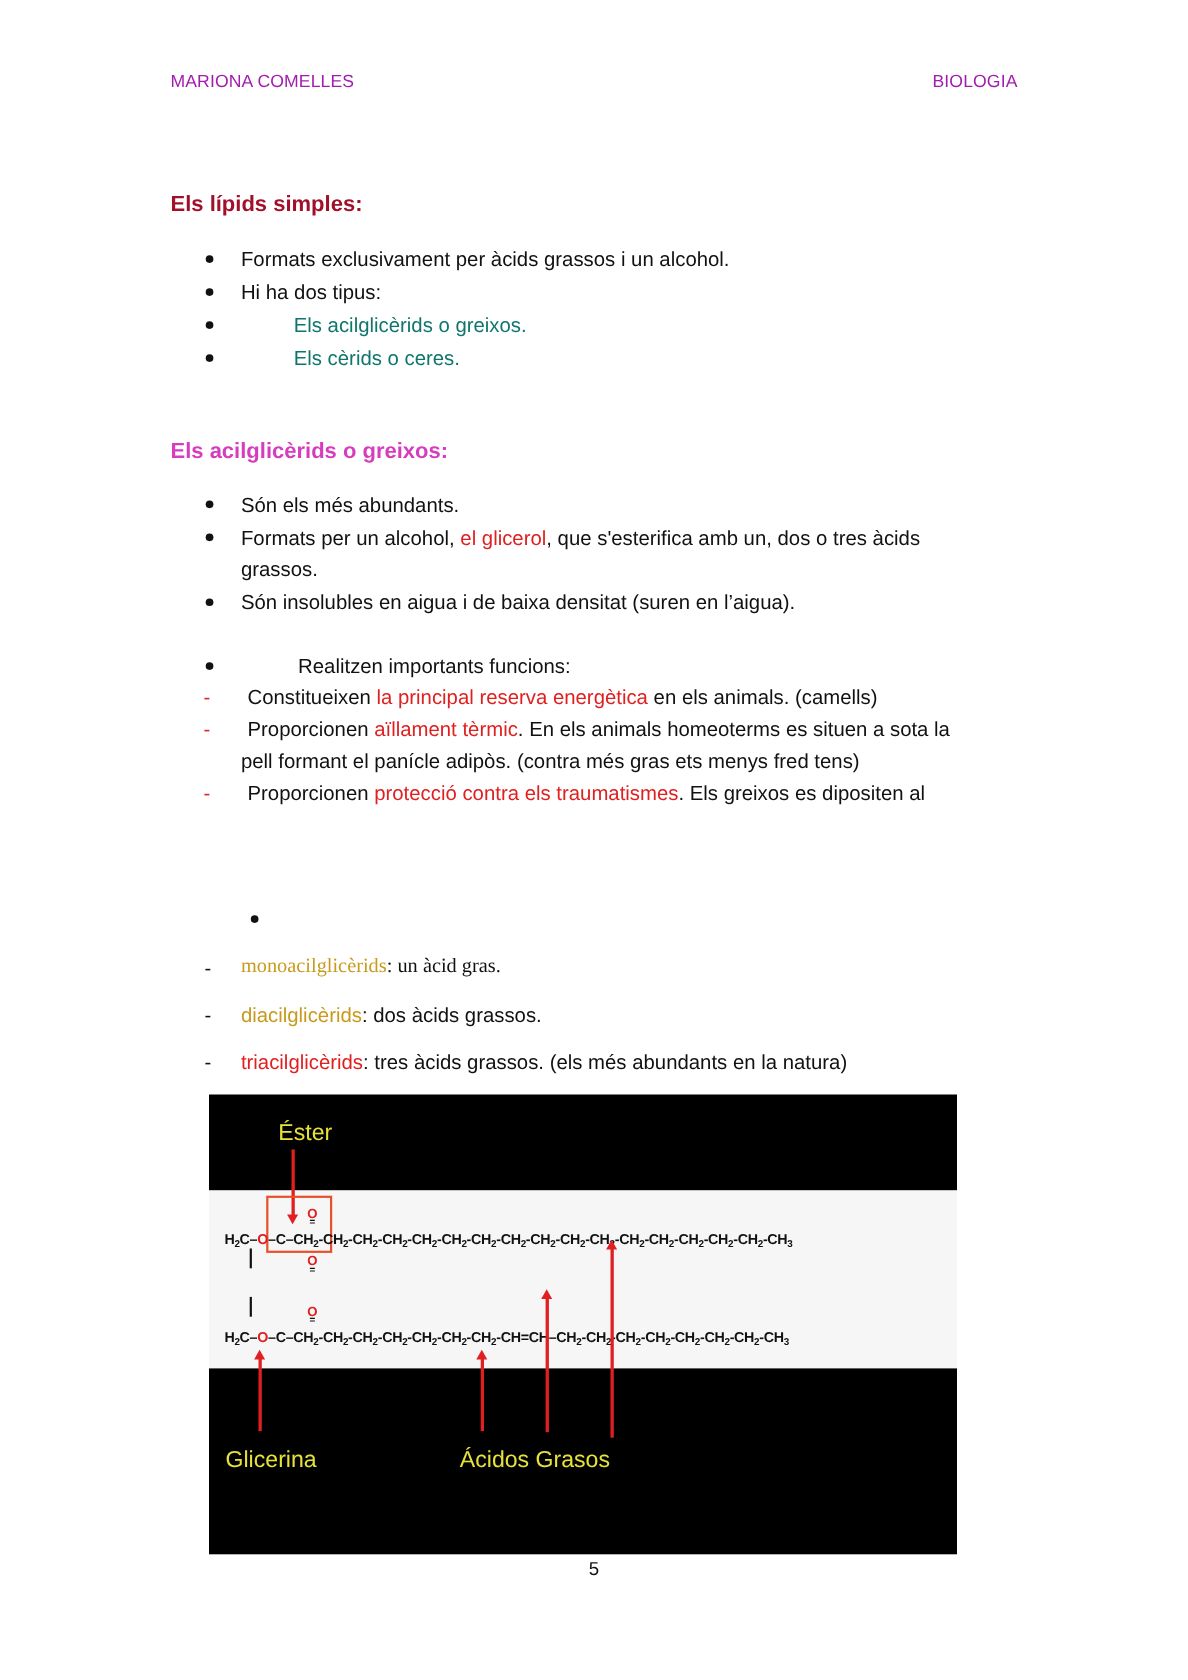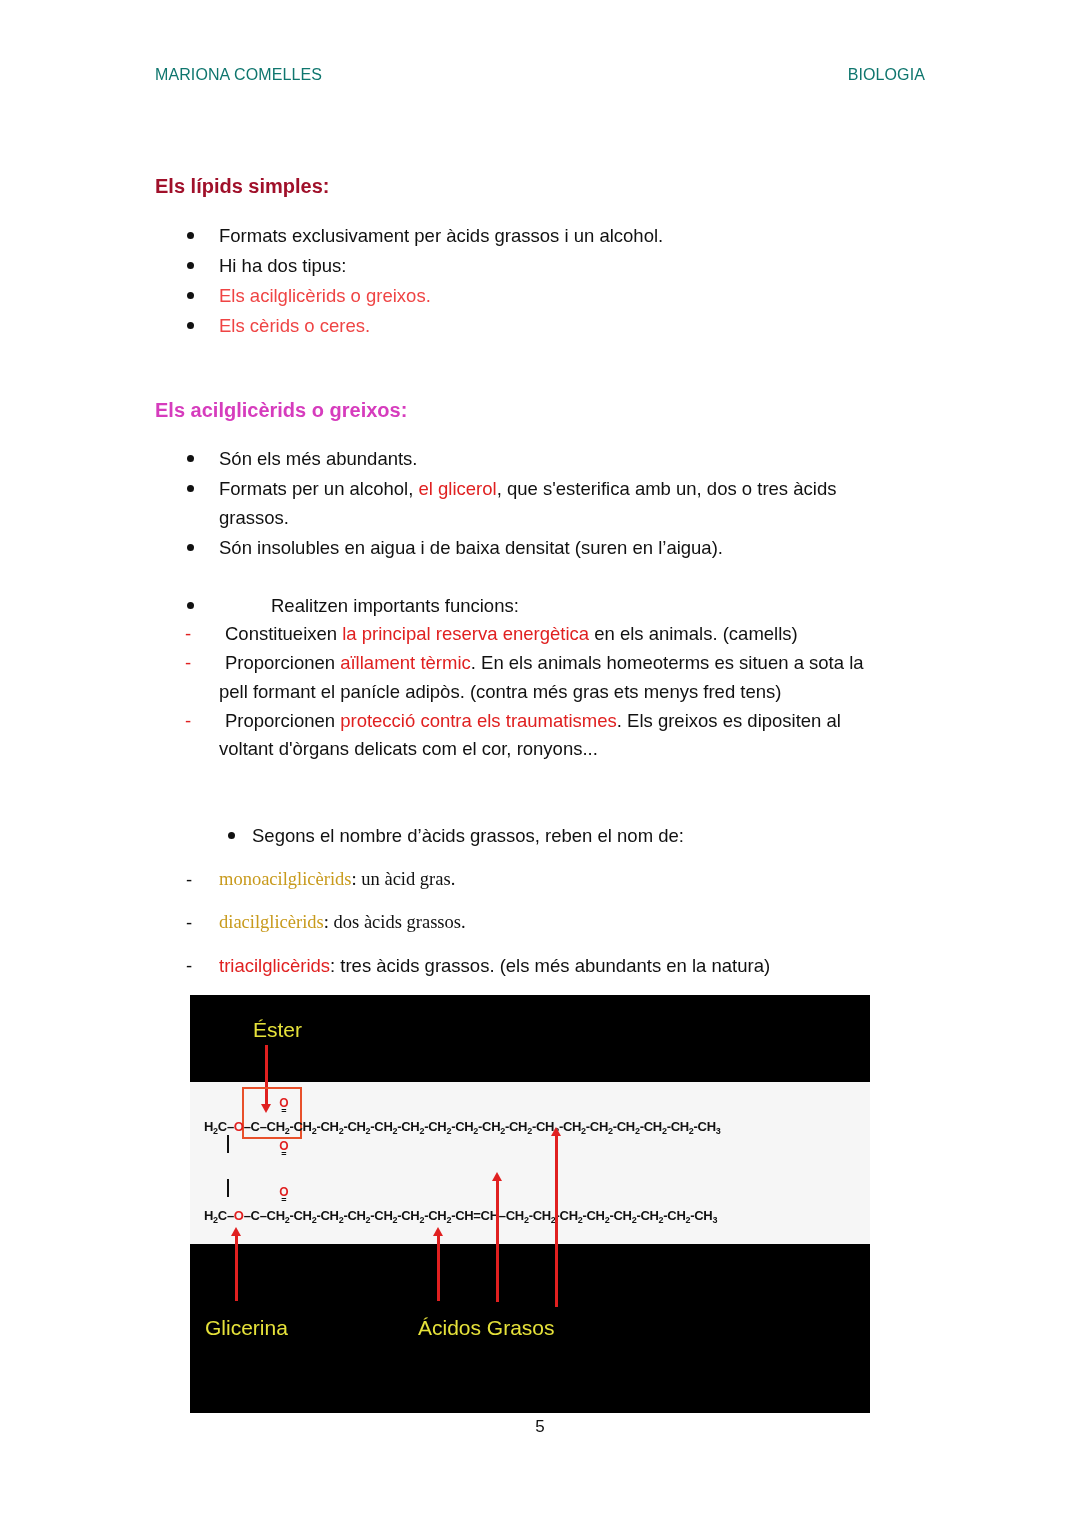--- a/index.html
+++ b/index.html
@@ -4,33 +4,33 @@
 <style>
   * { margin: 0; padding: 0; box-sizing: border-box; }
   html, body { width: 1080px; height: 1527px; background: #ffffff; }
   body {
     position: relative;
     font-family: "Liberation Sans", "DejaVu Sans", sans-serif;
     color: #111;
     overflow: hidden;
   }
   .page { position: absolute; left: 0; top: 0; width: 1080px; height: 1527px; }
-  .hdr { position: absolute; top: 66px; font-size: 16px; color: #0f766e; letter-spacing: 0.1px; text-align: right; }
+  .hdr { position: absolute; top: 66px; font-size: 16px; color: #a21caf; letter-spacing: 0.1px; text-align: right; }
   .hdr-left { left: 155px; }
   .hdr-right { right: 155px; }
 
   .h2 { position: absolute; left: 155px; font-size: 20px; font-weight: bold; }
   .h2-simple { top: 175px; color: #a0102a; }
   .h2-acil { top: 399px; color: #d63cbd; }
 
   .line { position: absolute; font-size: 18.5px; line-height: 29px; white-space: nowrap; }
   .bullet { position: absolute; width: 7px; height: 7px; border-radius: 50%; background: #111; }
   .dash { position: absolute; font-size: 18.5px; line-height: 29px; }
   .dash.red { color: #e02020; }
-  .pink { color: #ef4444; }
+  .pink { color: #0f766e; margin-left: 48px; }
   .red { color: #e02020; }
   .gold { color: #c89a1c; }
 
   .figure { position: absolute; left: 190px; top: 995px; width: 680px; height: 418px; background: #000; overflow: hidden; }
   .fig-mid { position: absolute; left: 0; top: 87px; width: 680px; height: 162px; background: #f6f6f6; }
   .fig-label { position: absolute; color: #e6e23a; font-size: 21px; font-family: "Liberation Sans", sans-serif; }
   .chem { position: absolute; font-family: "Liberation Sans", sans-serif; font-weight: bold; font-size: 13px; color: #111; white-space: nowrap; letter-spacing: -0.3px; }
   .chem .o { color: #e02020; }
   .chem sub { font-size: 9px; vertical-align: -3px; }
   .arrow-v { position: absolute; width: 3px; background: #e02020; }
@@ -87,31 +87,29 @@
   <div class="dash red" style="left:185px; top:648px;">-</div>
   <div class="line" style="left:225px; top:648px;">
     <span>Proporcionen </span><span class="red">aïllament tèrmic</span><span>. En els animals homeoterms es situen a sota la</span>
   </div>
   <div class="line" style="left:219px; top:677px;">pell formant el panícle adipòs. (contra més gras ets menys fred tens)</div>
 
   <div class="dash red" style="left:185px; top:706px;">-</div>
   <div class="line" style="left:225px; top:706px;">
     <span>Proporcionen </span><span class="red">protecció contra els traumatismes</span><span>. Els greixos es dipositen al</span>
   </div>
-  <div class="line" style="left:219px; top:734px;">voltant d'òrgans delicats com el cor, ronyons...</div>
 
   <div class="bullet" style="left:228px; top:832px;"></div>
-  <div class="line" style="left:252px; top:821px;">Segons el nombre d’àcids grassos, reben el nom de:</div>
 
   <div class="dash" style="left:186px; top:865px;">-</div>
   <div class="line" style="left:219px; top:865px;font-family:Liberation Serif, serif;">
     <span class="gold">monoacilglicèrids</span><span>: un àcid gras.</span>
   </div>
   <div class="dash" style="left:186px; top:908px;">-</div>
-  <div class="line" style="left:219px; top:908px;font-family:Liberation Serif, serif;">
+  <div class="line" style="left:219px; top:908px;">
     <span class="gold">diacilglicèrids</span><span>: dos àcids grassos.</span>
   </div>
   <div class="dash" style="left:186px; top:951px;">-</div>
   <div class="line" style="left:219px; top:951px;">
     <span class="red">triacilglicèrids</span><span>: tres àcids grassos. (els més abundants en la natura)</span>
   </div>
 
   <div class="figure">
     <div class="fig-mid"></div>
 

